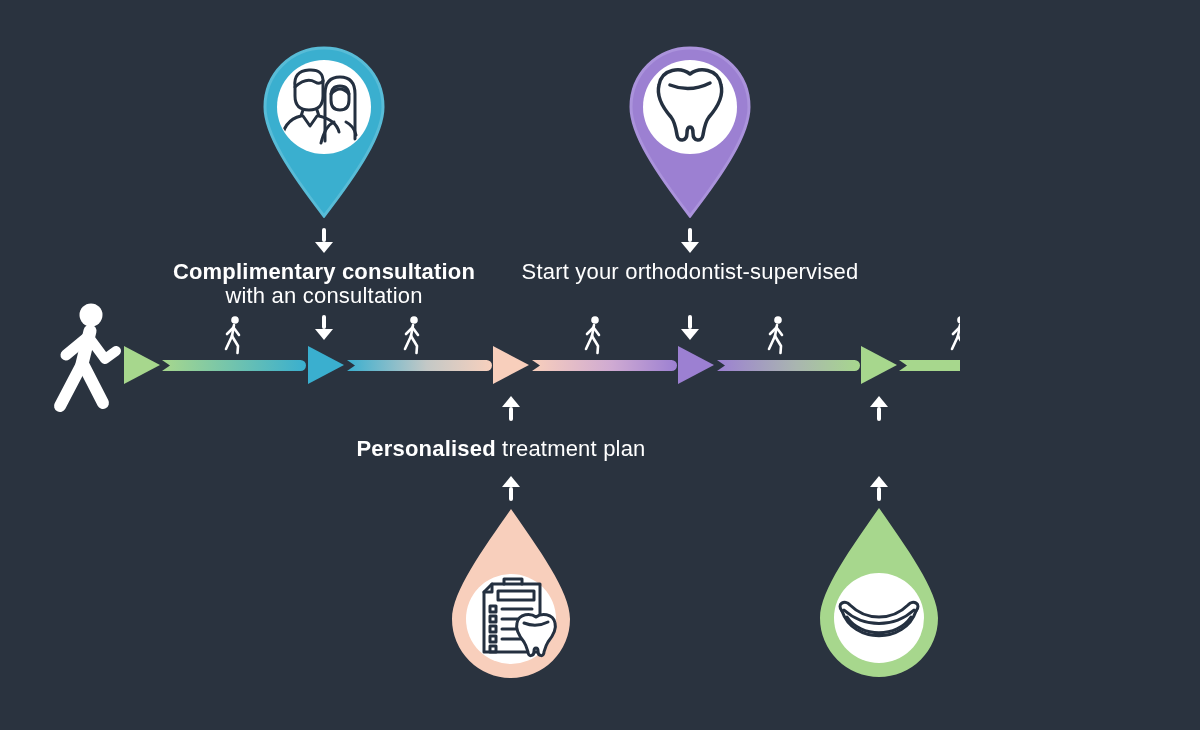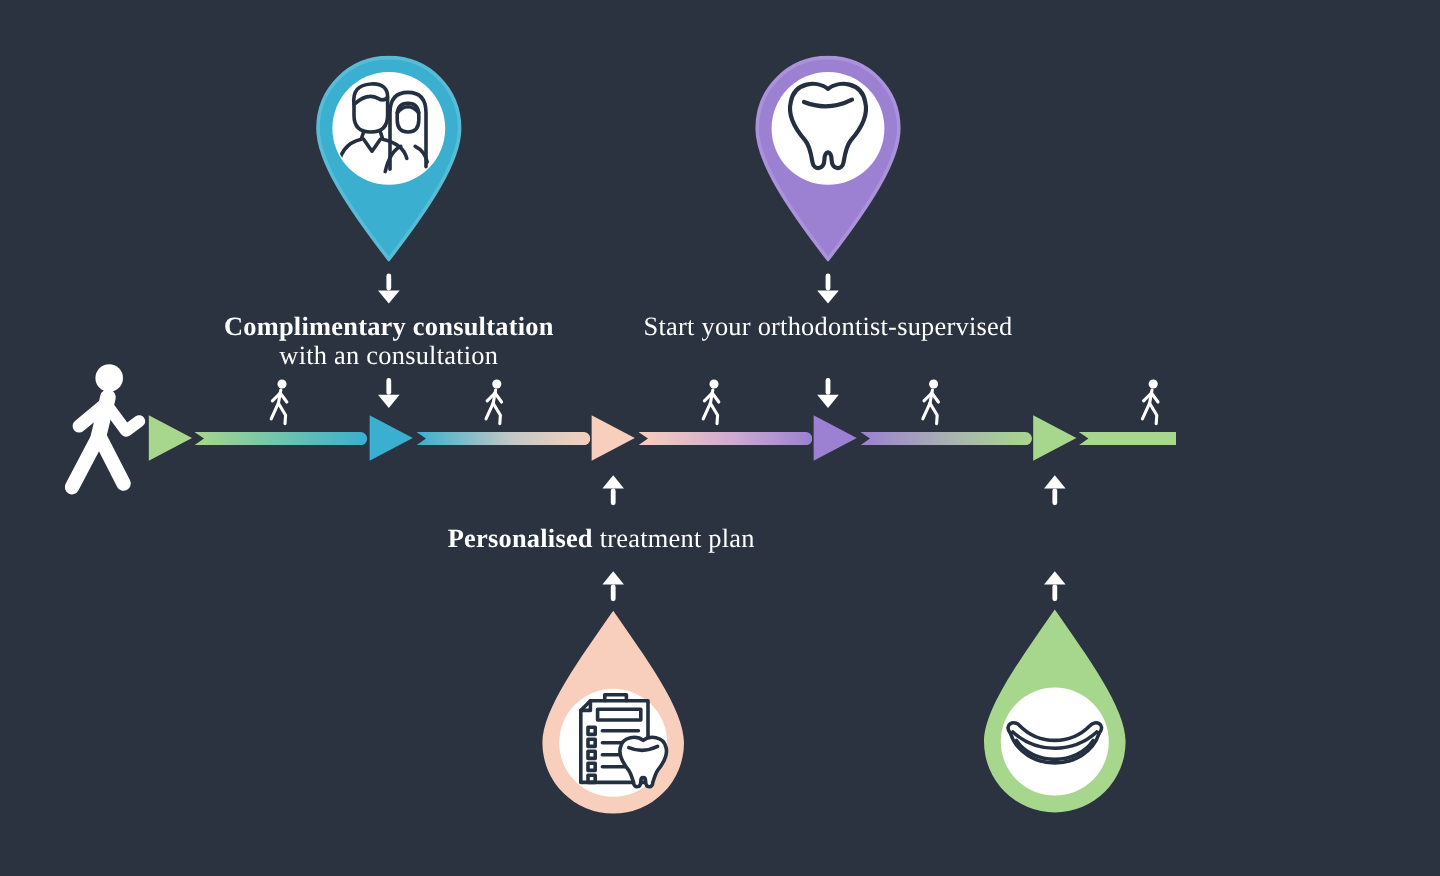--- a/index.html
+++ b/index.html
@@ -1,18 +1,18 @@
 <!DOCTYPE html>
 <html><head>
 <meta charset="utf-8">
 <style>
   html,body{margin:0;padding:0;background:#2a333f;}
   .canvas{
     position:relative;width:960px;height:730px;background:#2a333f;
-    overflow:hidden;font-family:Liberation Serif, serif;color:#fff;padding-left:20px;
+    overflow:hidden;font-family:Liberation Sans, sans-serif;color:#fff;
   }
   .abs{position:absolute;}
   
   .label{position:absolute;width:380px;text-align:center;font-size:22px;line-height:24px;color:#fff;letter-spacing:.2px;}
   .label .bold{font-weight:700;}
   
   .arrow{position:absolute;width:18px;display:flex;flex-direction:column;align-items:center;}
   .arrow .stem{width:4px;height:14px;background:#fff;border-radius:2px;}
   .arrow .head{width:0;height:0;border-left:9px solid transparent;border-right:9px solid transparent;}
   .arrow.down .head{border-top:11px solid #fff;}

